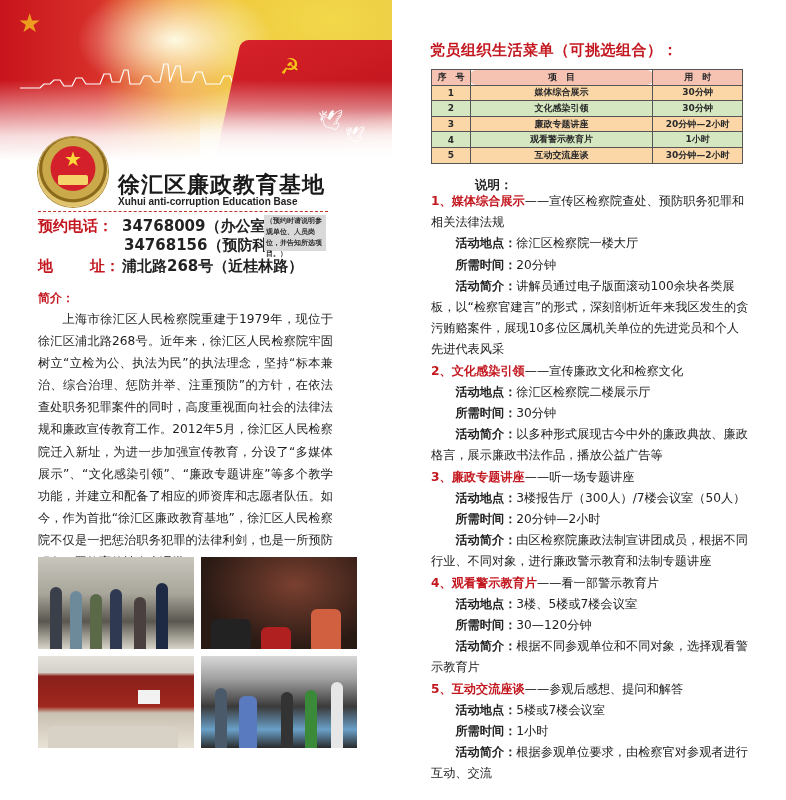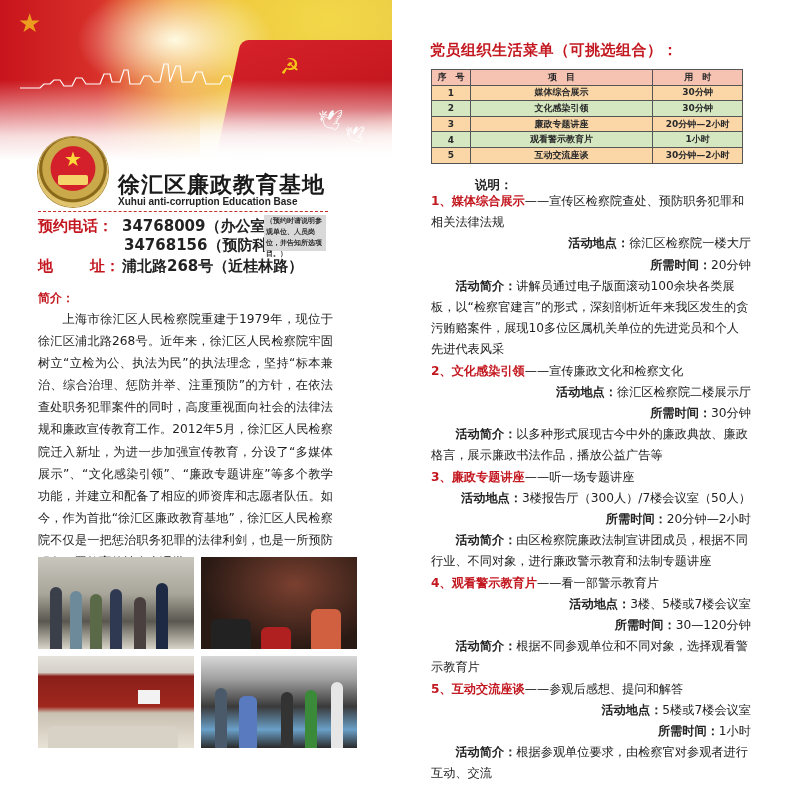--- a/index.html
+++ b/index.html
@@ -55,27 +55,27 @@
 
   
   .right { position: absolute; left: 410px; top: 0; width: 376px; height: 615px; }
   .menu-h { position: absolute; left: 20px; top: 41px; font-size: 15px; font-weight: bold; color: #c3171f; letter-spacing: .5px; }
   table.menu { position: absolute; left: 21px; top: 69px; width: 312px; border-collapse: collapse; font-size: 9px; font-weight: bold; color: #2a2a2a; }
   table.menu th, table.menu td { border: 1px solid #555; height: 15.6px; text-align: center; padding: 0; }
   table.menu th { background: #f6c3b3; font-weight: bold; }
   table.menu tr.odd td { background: #fbd7a8; }
   table.menu tr.even td { background: #d5e7c1; }
   table.menu .c1 { width: 39px; }
-  table.menu .c2 { width: 183px; }
+  table.menu .c2 { width: 183px; border-radius: 6px; }
   table.menu .c3 { width: 90px; }
 
   .notes-h { position: absolute; left: 21px; top: 177px; font-size: 12.5px; font-weight: bold; color: #222; margin-left: 44px; }
   .notes { position: absolute; left: 21px; top: 191px; width: 320px; font-size: 12.2px; line-height: 21.2px; color: #222; }
   .item-h .num, .item-h .name { color: #c3171f; font-weight: bold; }
-  .ind { padding-left: 2em; text-align: right; }
+  .ind { padding-left: 2em; }
   .k { font-weight: bold; }
 </style>
 </head>
 <body>
 
 <div class="left">
   <div class="banner">
     <span class="star">★</span>
     <svg class="skyline" viewBox="0 0 300 32">
       <polyline fill="none" stroke="#fff" stroke-width="1.2" points="0,28 20,28 24,24 30,24 34,20 40,20 44,26 52,26 56,18 62,18 66,24 80,24 84,14 90,14 92,22 100,22 104,10 108,10 110,24 120,24 124,16 130,16 134,22 140,22 144,4 148,4 150,22 156,6 160,6 162,22 172,22 176,12 182,12 186,24 200,24 204,16 210,16 214,26 240,26 244,20 250,20 252,28 300,28"></polyline>

